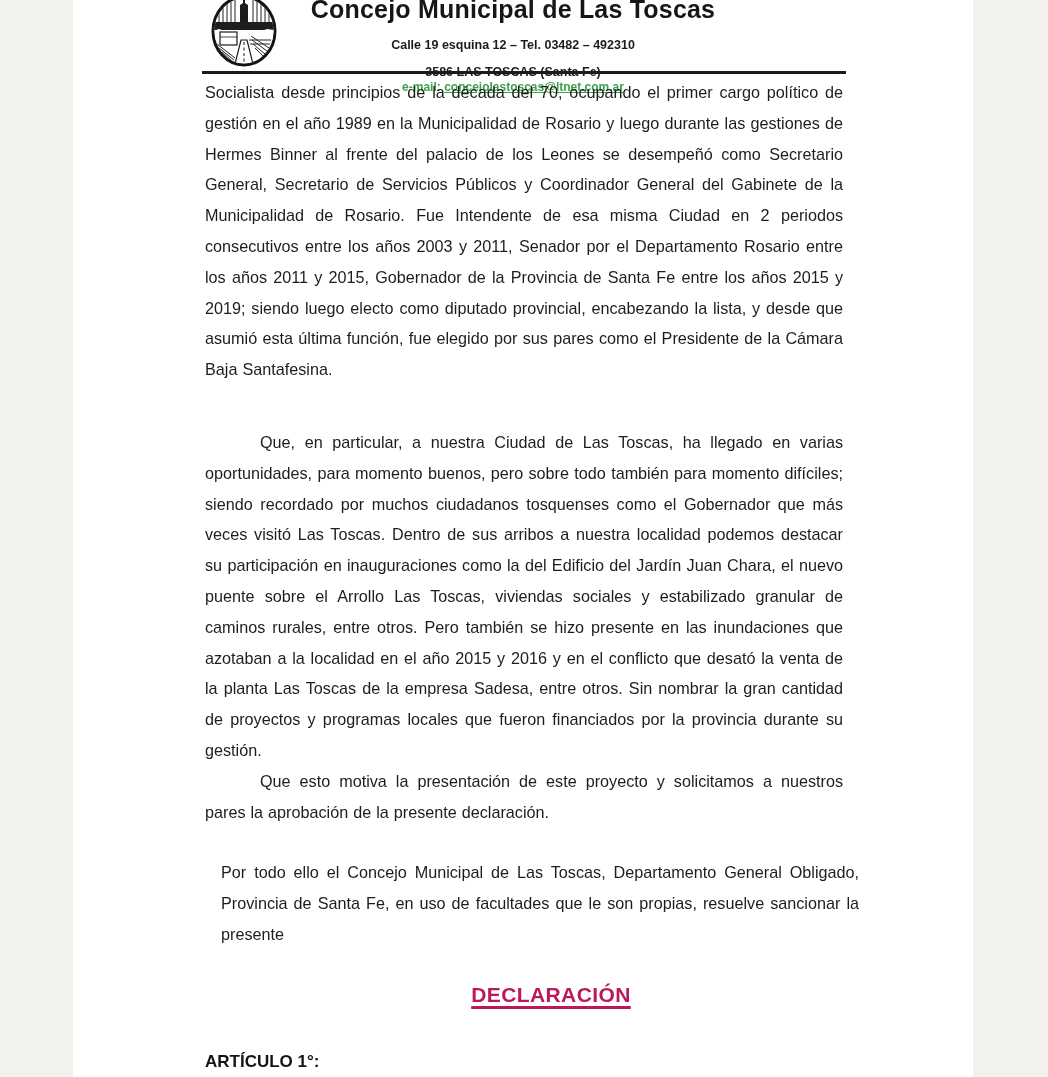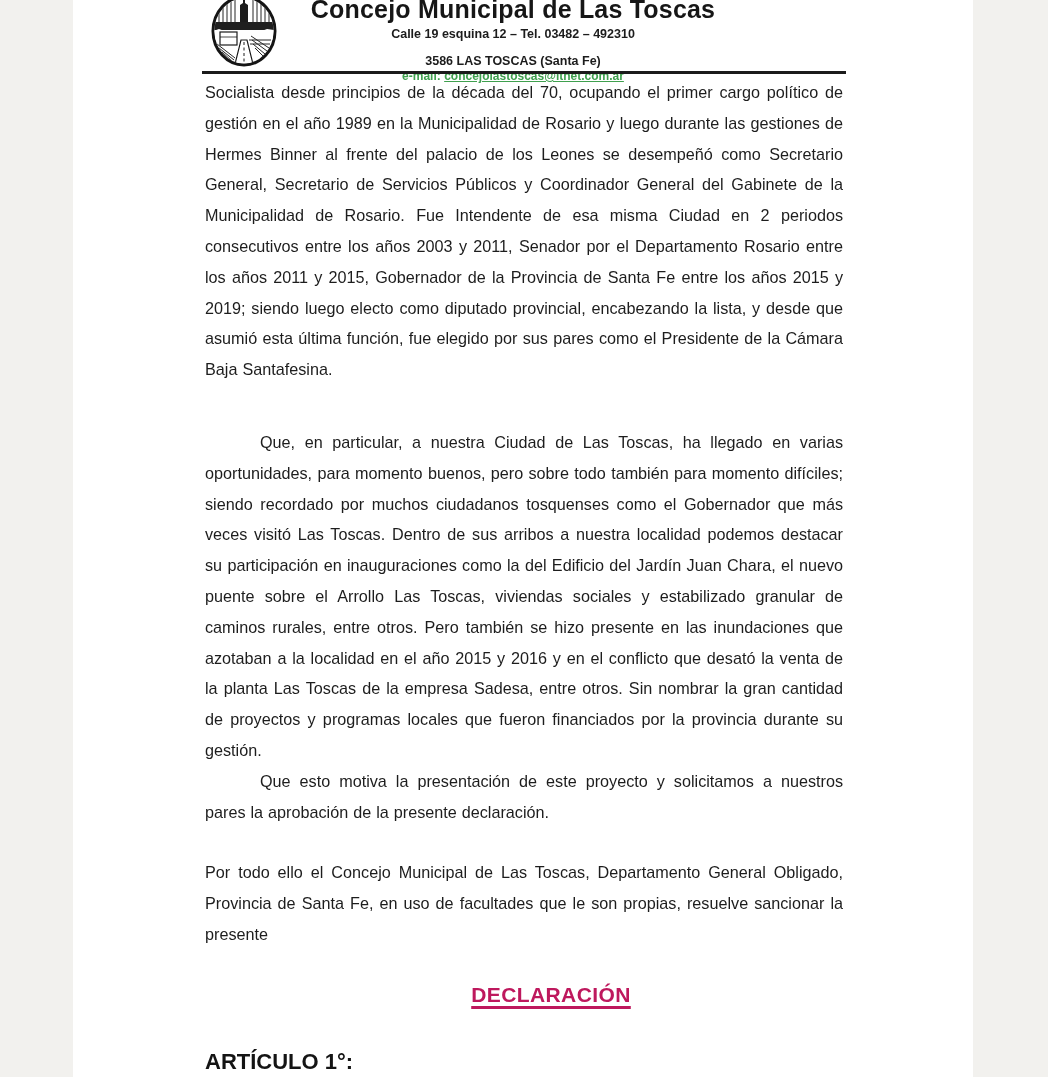--- a/index.html
+++ b/index.html
@@ -58,21 +58,21 @@
     margin-top: -5px;
     font-size: 25px;
     font-weight: bold;
     letter-spacing: 0.2px;
     white-space: nowrap;
   }
   .head-addr {
     font-size: 12.5px;
     font-weight: bold;
     line-height: 14.5px;
-    margin-top: 3px;
+    margin-top: 14px;
     color: #1c1c1c;
   }
   .head-email {
     font-size: 12px;
     font-weight: bold;
     line-height: 14px;
     margin-top: 1px;
   }
   .head-email .addr { text-decoration: underline; cursor: pointer; }
   .head-rule {
@@ -91,42 +91,42 @@
     font-size: 16.2px;
     line-height: 30.8px;
     color: #1d1d1d;
     text-align: justify;
     word-spacing: 0.5px;
   }
   .para.indent { text-indent: 55px; }
   .p1 { top: 77px; }
   .p2 { top: 427px; }
   .p3 { top: 766px; }
-  .p4 { top: 857px; }
+  .p4 { top: 857px; margin-left: 16px; }
   .declaration-heading {
     position: absolute;
     top: 983px;
     left: 27px;
     width: 638px;
     text-align: center;
     font-size: 21px;
     font-weight: bold;
     letter-spacing: 0.4px;
     color: #be185d;
     text-decoration: underline;
     text-decoration-thickness: 2.5px;
     text-underline-offset: 4px;
   }
   .article-row {
     position: absolute;
     top: 1047px;
     left: 0;
     width: 638px;
     display: flex;
-    font-size: 22px;
+    font-size: 17px;
     line-height: 30.8px;
     color: #1d1d1d;
   }
   .article-label {
     flex: 0 0 177px;
     font-weight: bold;
     color: #141414;
     white-space: nowrap;
   }
   .article-text {

